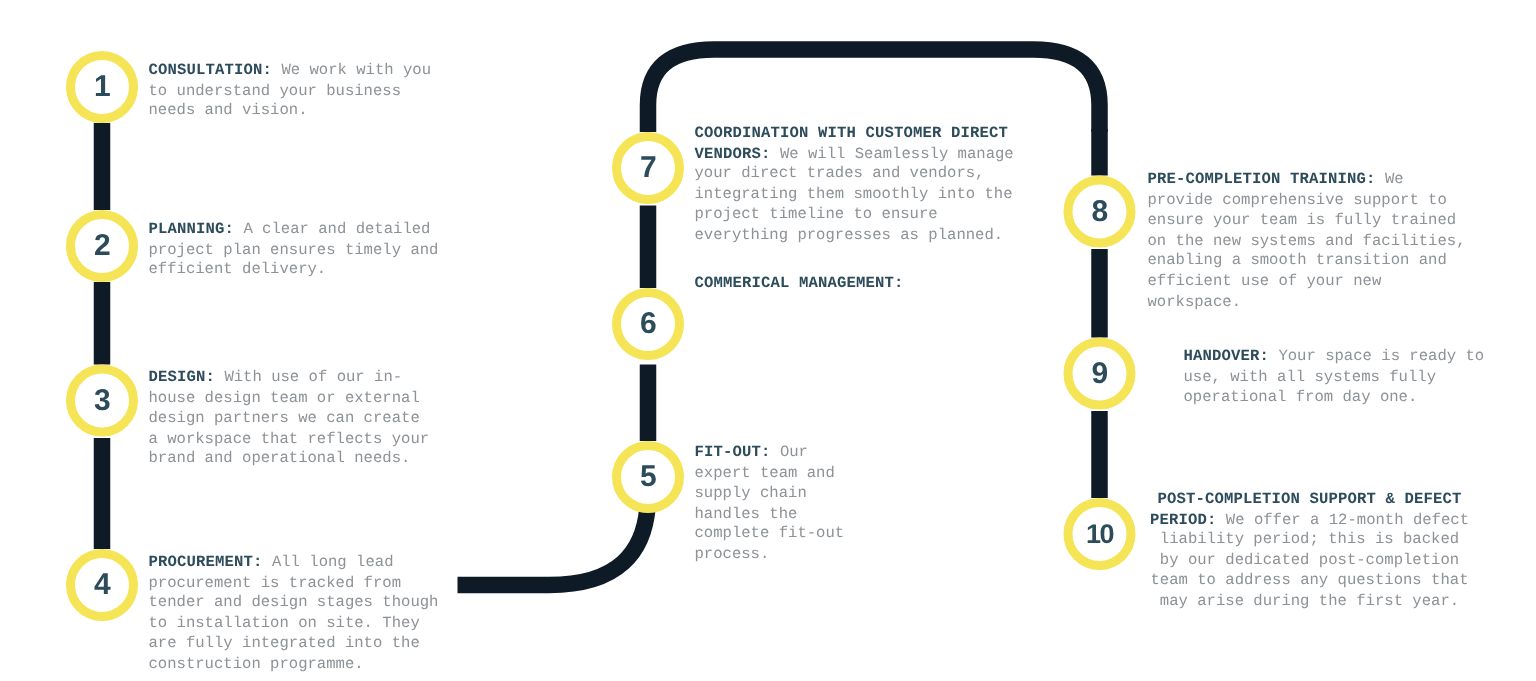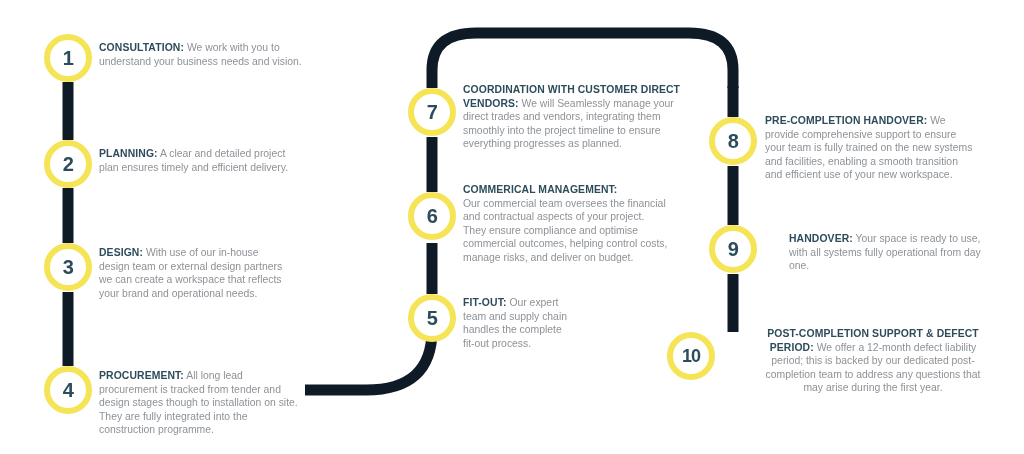--- a/index.html
+++ b/index.html
@@ -57,21 +57,21 @@
   }
   .badge.wide .badge-num {
     font-size: 18px;
     letter-spacing: -1px;
   }
   .copy {
     position: absolute;
     font-size: 10.4px;
     line-height: 13.6px;
     color: #8d9297;
-    font-family: Liberation Sans, sans-serif;
+    font-family: Liberation Mono, monospace;
   }
   .copy b {
     color: #2d4c5b;
     font-weight: bold;
     letter-spacing: 0.1px;
   }
 </style>
 </head>
 <body>
 
@@ -138,53 +138,53 @@
     <div class="copy" style="left:463px; top:296px; width:112px;">
       <b>FIT-OUT:</b><span> Our expert team and supply chain handles the complete fit-out process.</span>
     </div>
   </div>
 
   <div class="step">
     <div class="badge" style="left:408px; top:192px;">
       <span class="badge-num">6</span>
     </div>
     <div class="copy" style="left:463px; top:183px; width:205px;">
-      <b>COMMERICAL MANAGEMENT:</b><br><span>Our commercial team oversees the financial and contractual aspects of your project. They ensure compliance  and optimise commercial outcomes, helping control costs, manage risks, and deliver on budget.</span>
+      <b>COMMERICAL MANAGEMENT:</b><br>
     </div>
   </div>
 
   <div class="step">
     <div class="badge" style="left:408px; top:88px;">
       <span class="badge-num">7</span>
     </div>
     <div class="copy" style="left:463px; top:83px; width:222px;">
       <b>COORDINATION WITH CUSTOMER DIRECT VENDORS:</b><span> We will Seamlessly manage your direct trades and vendors, integrating them smoothly into the project timeline to ensure everything progresses as planned.</span>
     </div>
   </div>
 
   <div class="step">
     <div class="badge" style="left:709px; top:117px;">
       <span class="badge-num">8</span>
     </div>
     <div class="copy" style="left:765px; top:114px; width:212px;">
-      <b>PRE-COMPLETION HANDOVER:</b><span> We provide comprehensive support to ensure your team is fully trained on the new systems and facilities, enabling a smooth transition and efficient use of your new workspace.</span>
+      <b>PRE-COMPLETION TRAINING:</b><span> We provide comprehensive support to ensure your team is fully trained on the new systems and facilities, enabling a smooth transition and efficient use of your new workspace.</span>
     </div>
   </div>
 
   <div class="step">
     <div class="badge" style="left:709px; top:225px;">
       <span class="badge-num">9</span>
     </div>
     <div class="copy" style="left:765px; top:232px; width:208px;margin-left:24px;">
       <b>HANDOVER:</b><span> Your space is ready to use, with all systems fully operational from day one.</span>
     </div>
   </div>
 
   <div class="step">
-    <div class="badge wide" style="left:667px; top:332px;">
+    <div class="badge wide" style="left:709px; top:332px;">
       <span class="badge-num">10</span>
     </div>
     <div class="copy" style="left:765px; top:327px; width:216px;text-align:center;">
       <b>POST-COMPLETION SUPPORT &amp; DEFECT PERIOD:</b><span> We offer a 12-month defect liability period; this is backed by our dedicated post-completion team to address any questions that may arise during the first year.</span>
     </div>
   </div>
 
 </div>
 
 </body></html>

